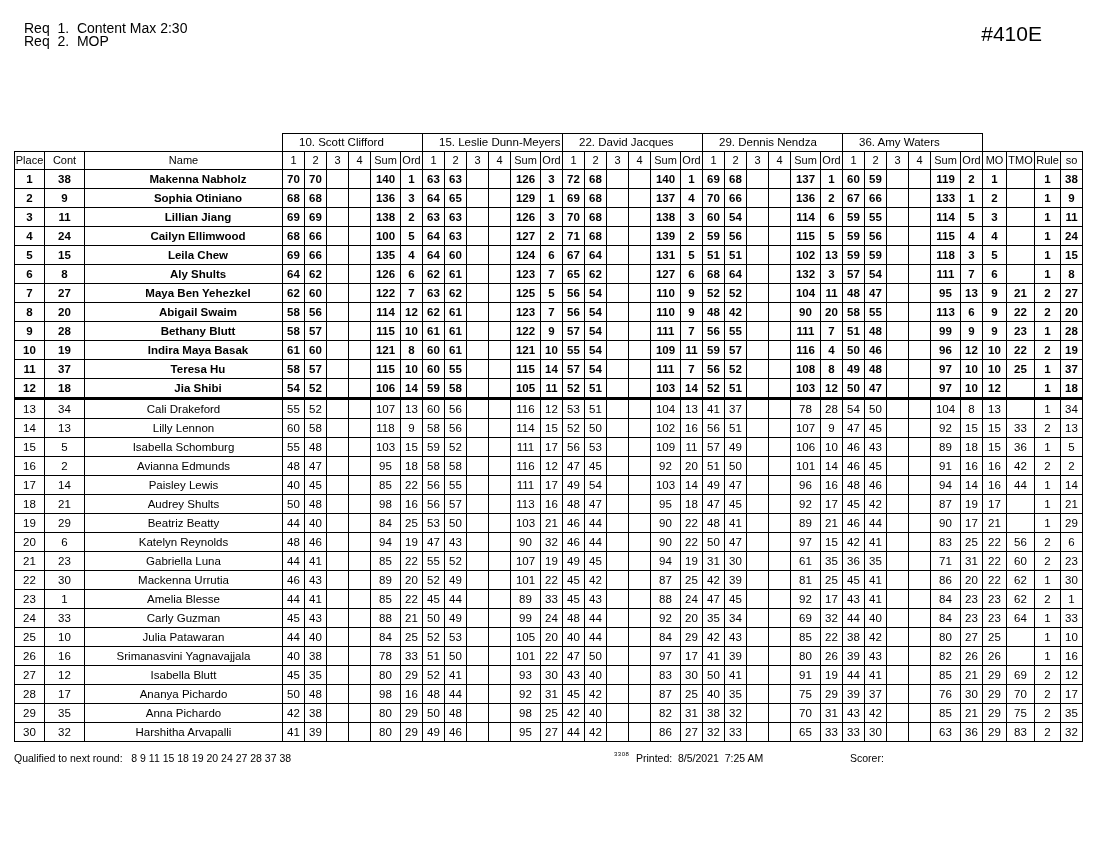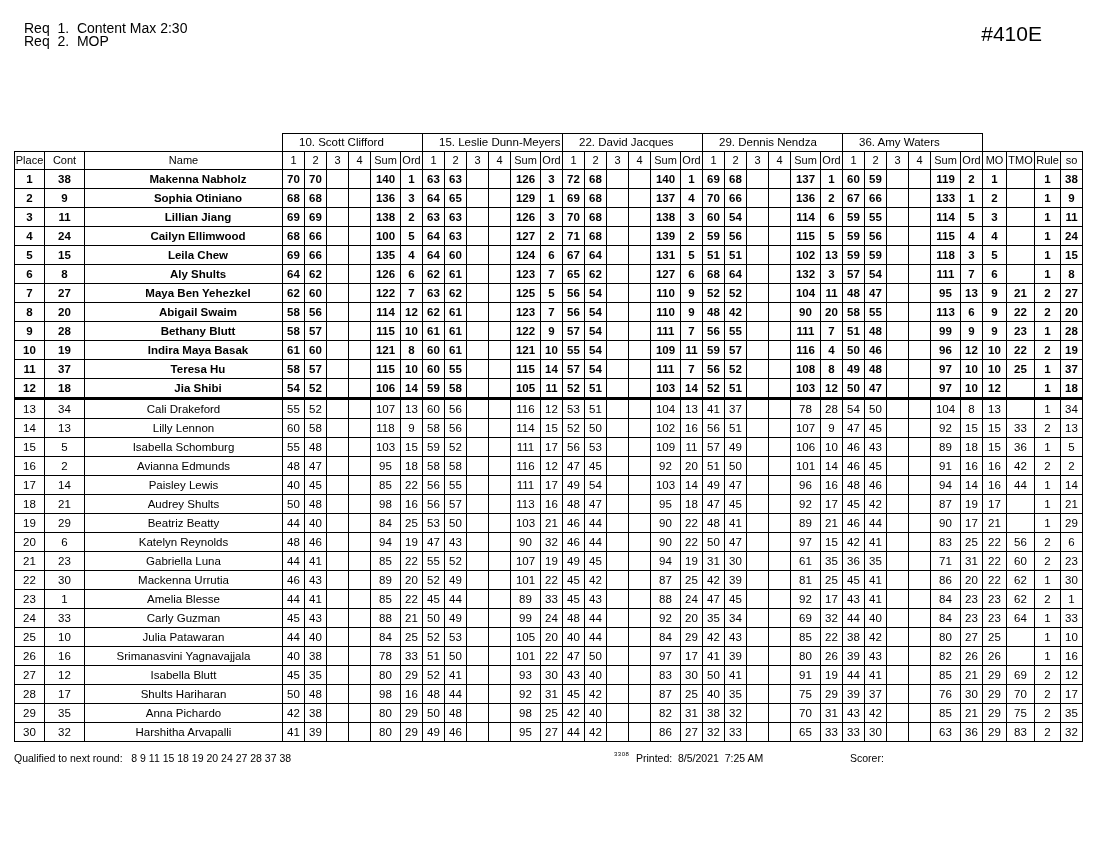--- a/index.html
+++ b/index.html
@@ -1229,21 +1229,21 @@
             <td class="numr">85</td>
             <td class="ordcell">21</td>
             <td>29</td>
             <td>69</td>
             <td class="numr">2</td>
             <td class="numr">12</td>
           </tr>
           <tr>
             <td class="numr">28</td>
             <td>17</td>
-            <td class="c-name-cell">Shults Hariharan</td>
+            <td class="c-name-cell">Ananya Pichardo</td>
             <td class="numr sep-left">50</td>
             <td class="numr">48</td>
             <td class="numr"></td>
             <td class="numr"></td>
             <td class="numr">98</td>
             <td class="ordcell">16</td>
             <td class="numr">48</td>
             <td class="numr">44</td>
             <td class="numr"></td>
             <td class="numr"></td>

